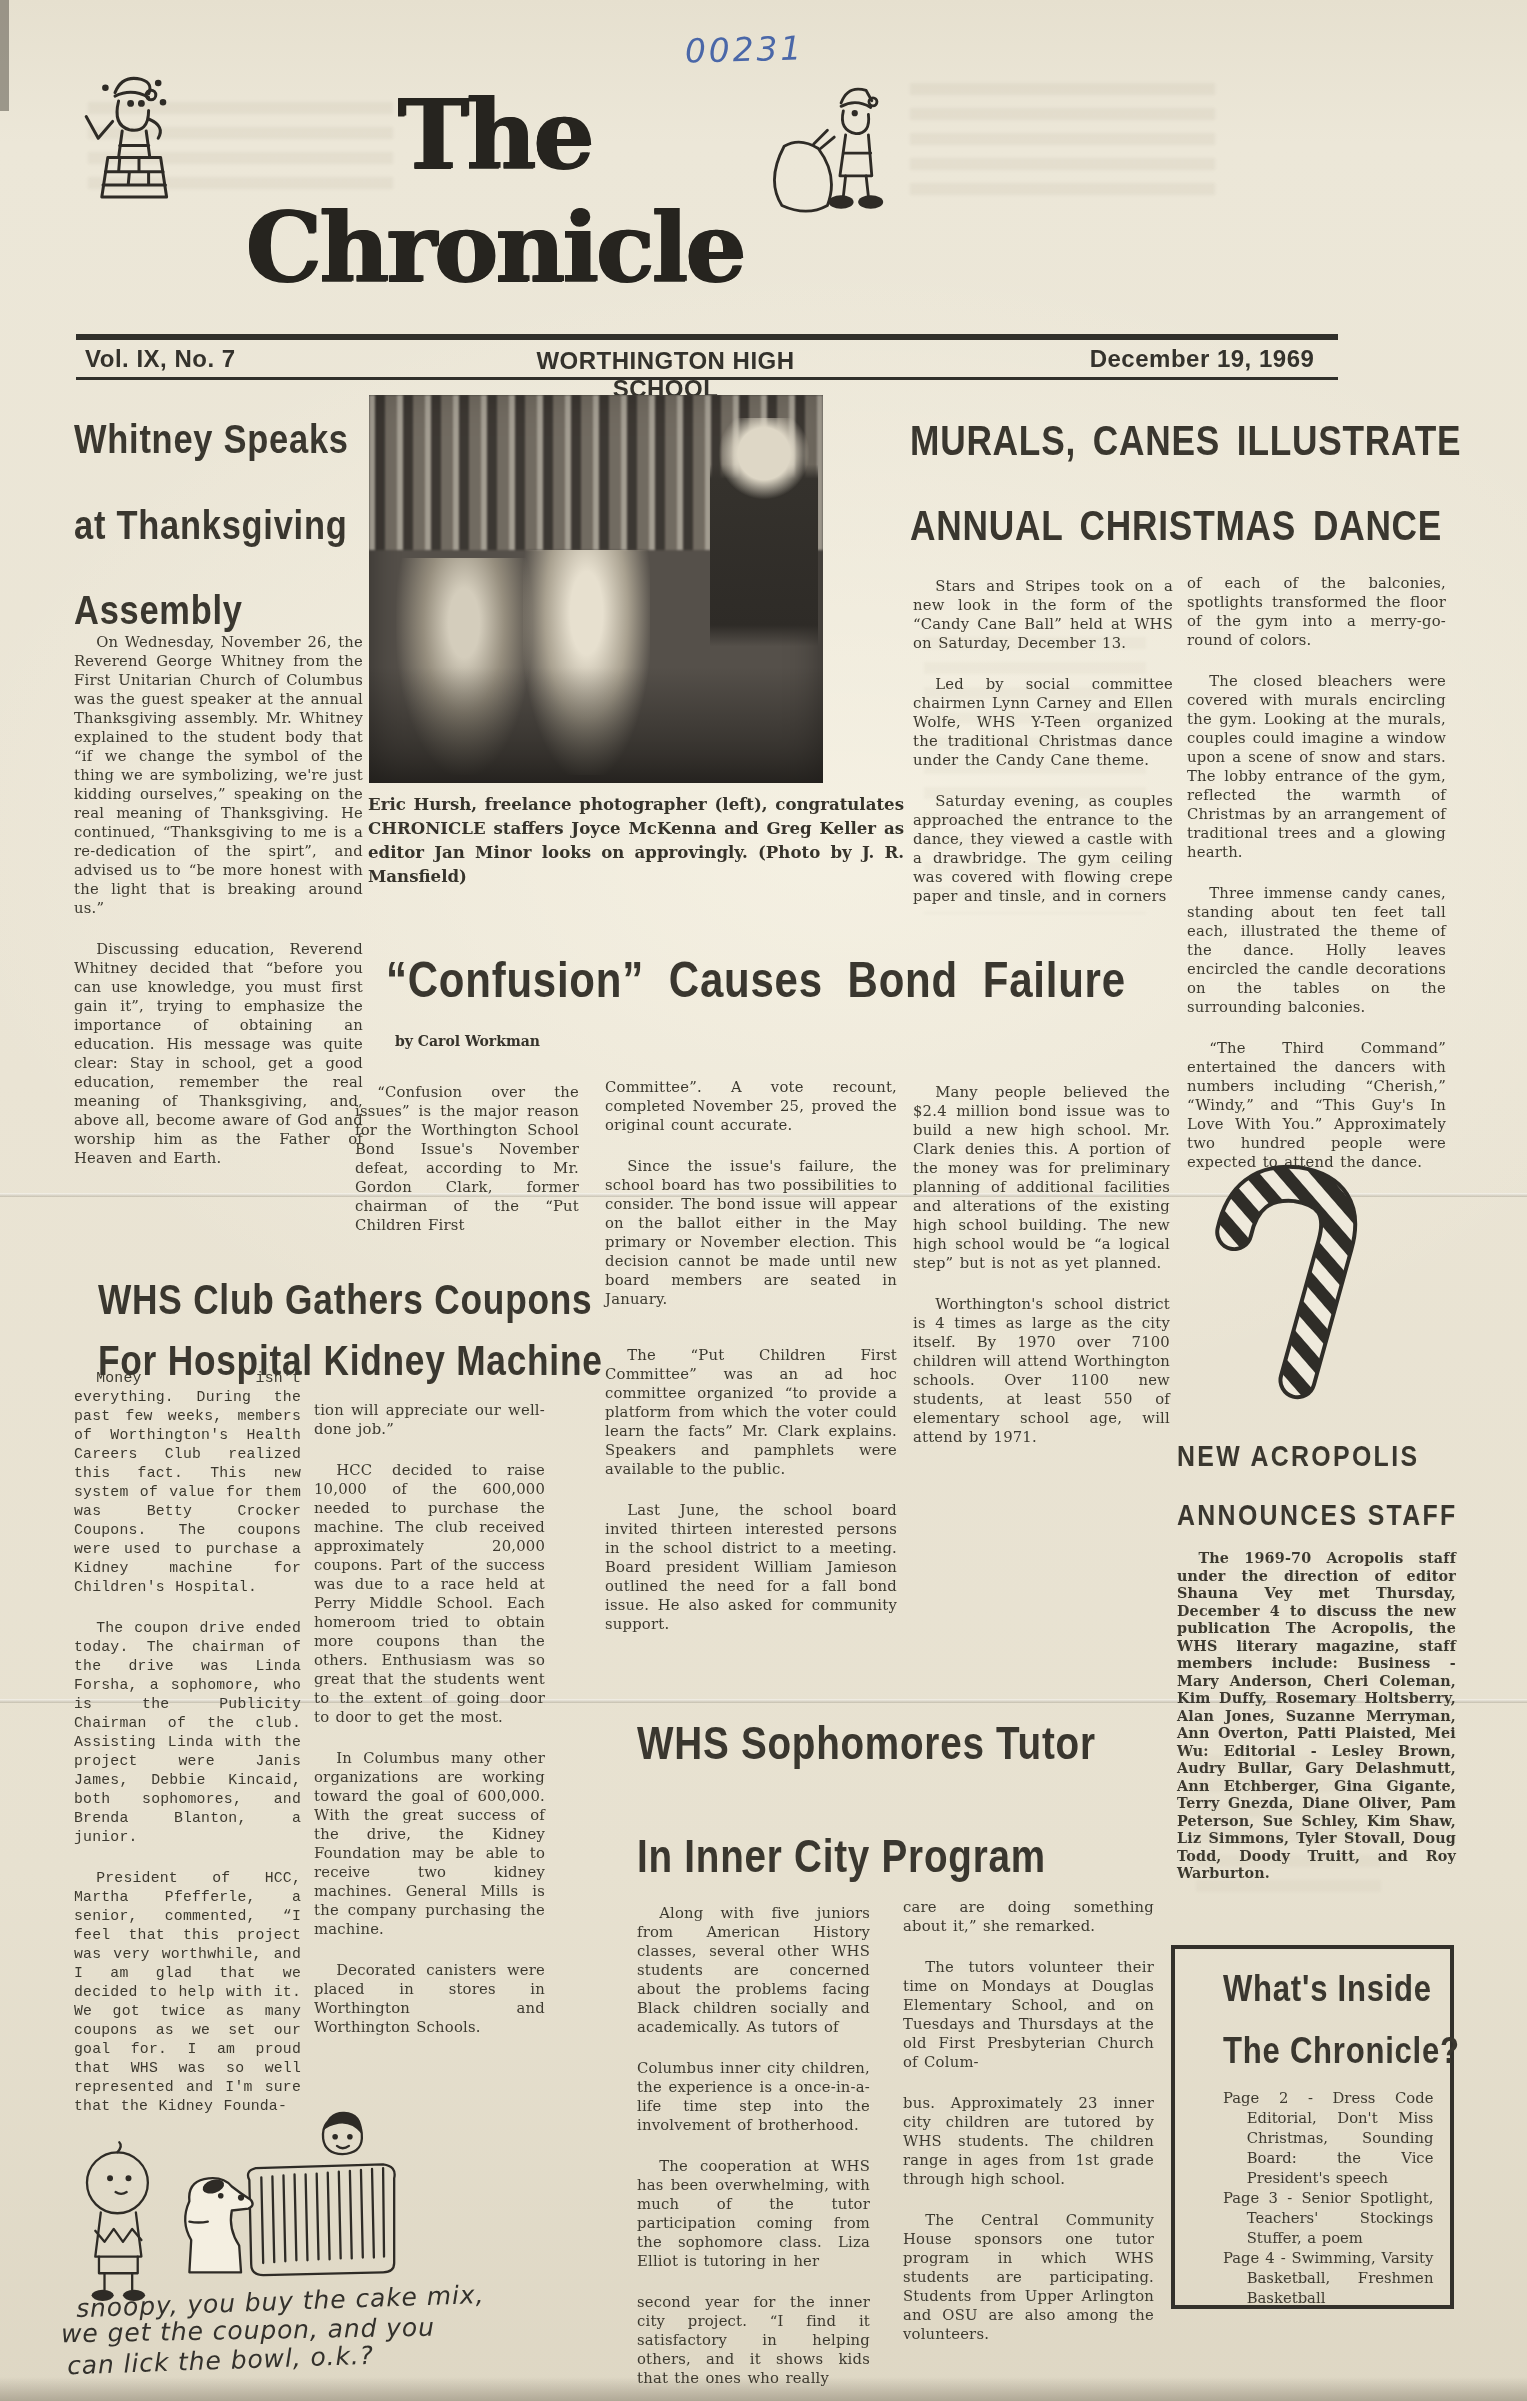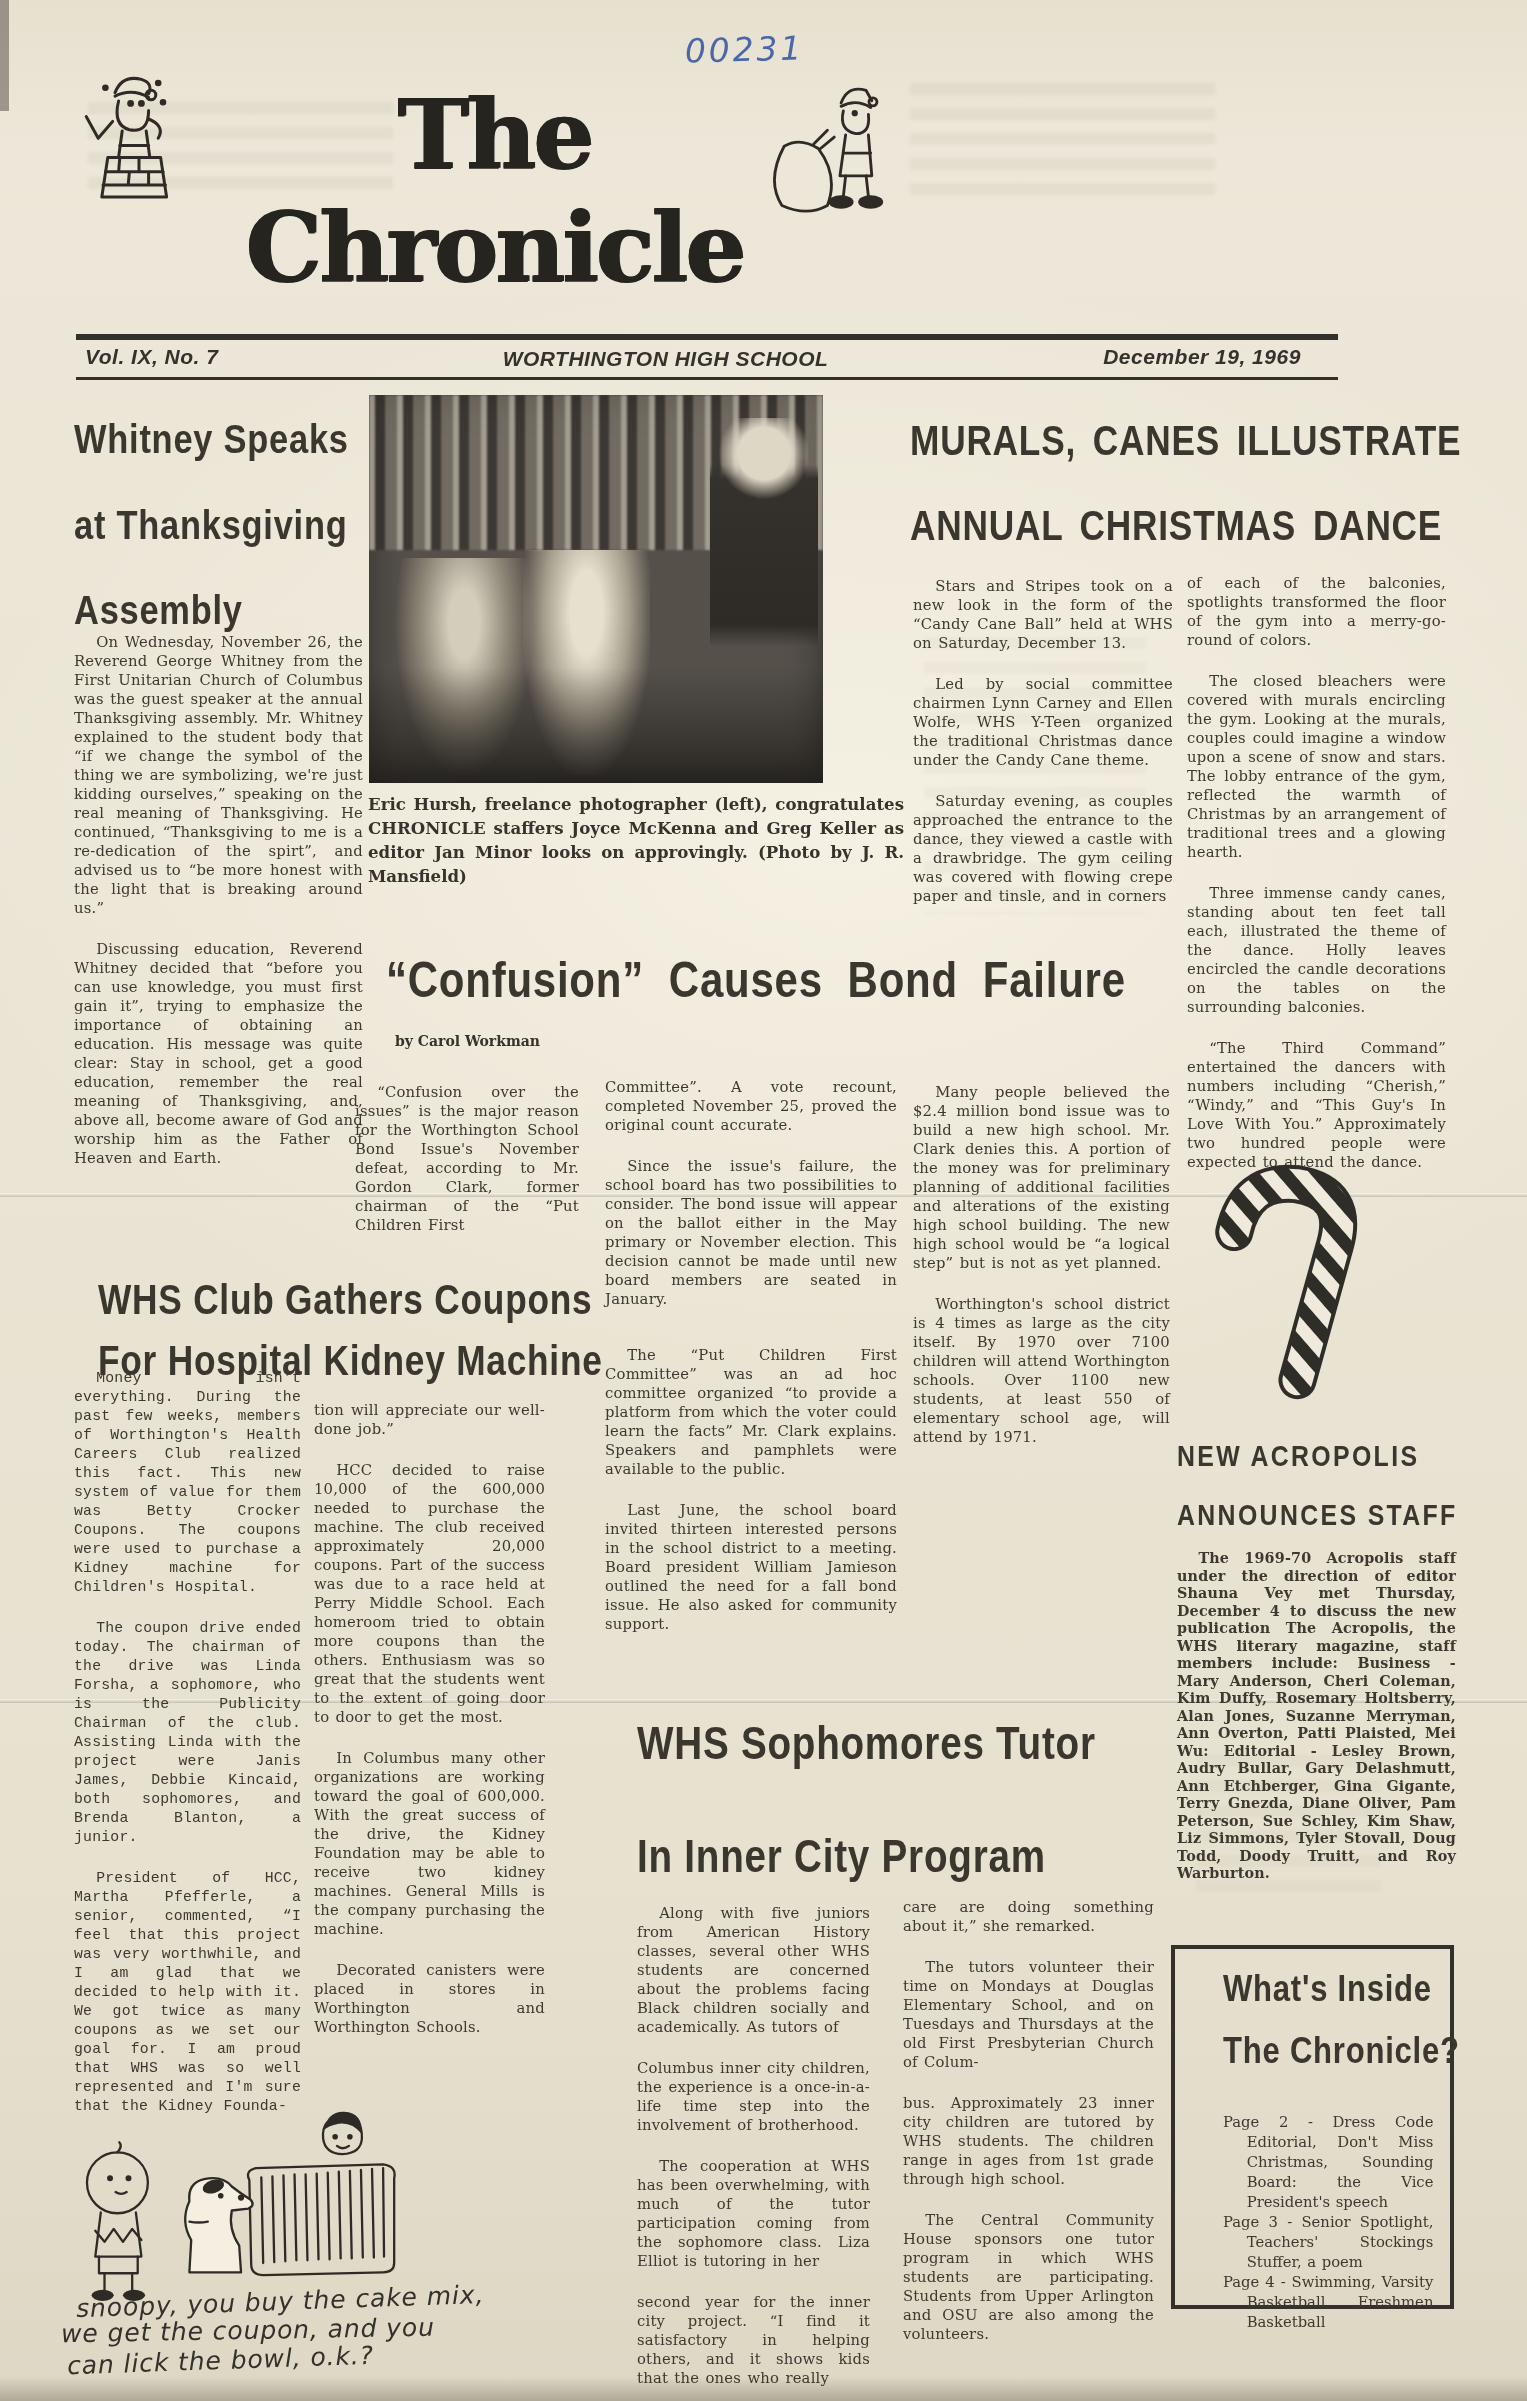--- a/index.html
+++ b/index.html
@@ -17,22 +17,22 @@
   .edge-bottom{position:absolute;left:0;right:0;bottom:0;height:24px;
          background:linear-gradient(180deg, rgba(0,0,0,0), rgba(90,82,66,.35));}
   .corner-mark{position:absolute;left:0;top:0;width:9.2px;height:111px;background:rgba(60,55,46,.45);}
   
   .handnum{font-family:"DejaVu Sans",sans-serif;font-style:italic;font-size:33px;
            color:#4a67a8;letter-spacing:2.8px;transform:rotate(-1.5deg);}
   .blackletter{font-family:"DejaVu Serif",serif;font-weight:bold;font-size:96px;
            letter-spacing:-2.8px;color:#26241f;text-align:center;
            text-shadow:1.8px 0 0 currentColor, 0 0.9px 0 currentColor;}
   .rule{background:#31302b;}
-  .dateline{font-family:"Liberation Sans",sans-serif;font-weight:600;font-size:21px;
-           color:#34322c;letter-spacing:0.5px;font-style:italic;}
+  .dateline{font-family:"Liberation Sans",sans-serif;font-weight:600;font-size:24px;
+           color:#34322c;letter-spacing:0.5px;}
   
   .futura{font-family:"Liberation Sans",sans-serif;font-weight:600;color:#3a372f;
           white-space:nowrap;transform:scaleX(.84);transform-origin:0 0;letter-spacing:0.9px;}
   
   .col{position:absolute;}
   .col p{margin:0 0 22px 0;font-size:14.8px;line-height:19px;text-align:justify;
          text-indent:1.5em;letter-spacing:0.2px;word-spacing:1.4px;color:#3c392f;}
   .col p.noindent{text-indent:0;}
   .caption{font-weight:bold;font-size:16.6px;line-height:24px;text-align:justify;color:#36332b;}
   .byline{font-weight:bold;font-size:14px;color:#36332b;}
@@ -47,21 +47,21 @@
       background:radial-gradient(ellipse at 50% 30%, #d4cdbc 16%, #968e7e 42%, rgba(0,0,0,0) 72%);}
   .f2{left:34%;top:40%;width:28%;height:58%;
       background:radial-gradient(ellipse at 50% 28%, #e7e0cf 18%, #a9a190 46%, rgba(0,0,0,0) 74%);}
   .f3{right:1%;top:6%;width:24%;height:92%;
       background:radial-gradient(circle at 50% 10%, #ded7c6 8%, rgba(0,0,0,0) 14%),
                  linear-gradient(180deg, rgba(0,0,0,0) 13%, #35322d 17%, #2e2b27 58%, rgba(0,0,0,0) 64%);}
   .ph-base{position:absolute;left:0;bottom:0;width:100%;height:30%;
       background:linear-gradient(180deg, rgba(0,0,0,0), rgba(25,23,20,.7));}
   
   .inside-box{border:4.6px solid #33312b;padding:18.5px 16.6px;box-sizing:border-box;}
-  .inside-box .toc{margin-top:40px;}
+  .inside-box .toc{margin-top:16px;}
   .inside-box .toc div{font-size:14.8px;line-height:20px;color:#3c392f;
         padding-left:1.6em;text-indent:-1.6em;text-align:justify;word-spacing:0.9px;}
   
   .handwriting{font-family:"DejaVu Sans",sans-serif;font-style:italic;font-size:25px;
         color:#33312c;white-space:nowrap;letter-spacing:0.9px;}
   svg .ink{stroke:#2e2b26;stroke-width:2.5;fill:none;stroke-linecap:round;stroke-linejoin:round;}
 </style>
 </head>
 <body>
 

